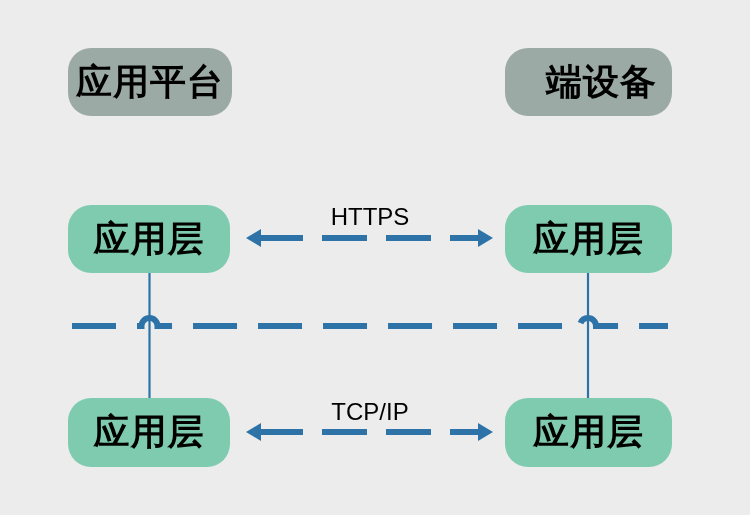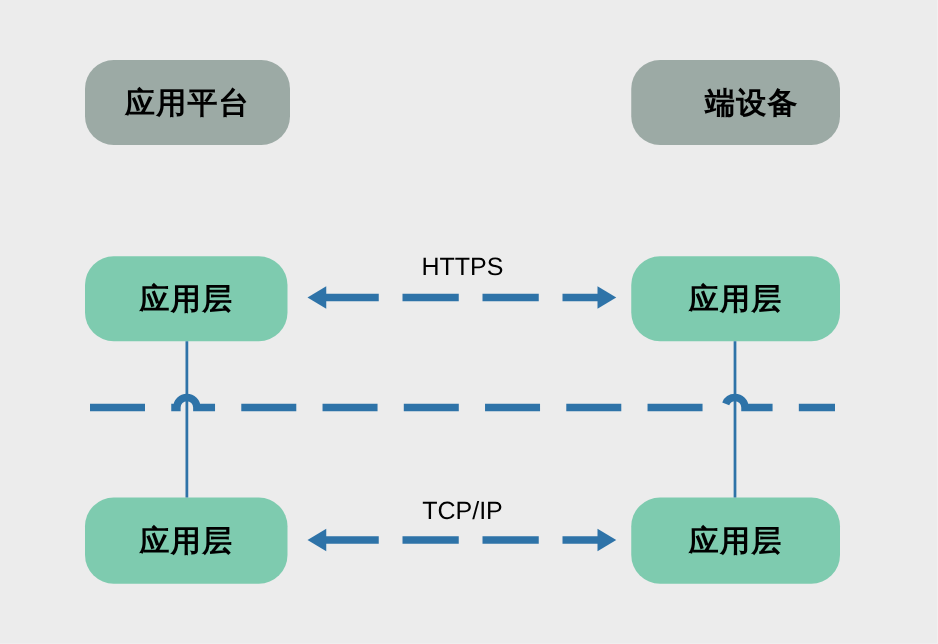--- a/index.html
+++ b/index.html
@@ -18,39 +18,39 @@
     position: absolute;
     display: flex;
     align-items: center;
     justify-content: center;
     border-radius: 23px;
     box-sizing: border-box;
   }
   .node-gray  { background: var(--node-gray, #9caaa5); }
   .node-green { background: var(--node-green, #7ecbaf); justify-content: center; }
   .node .node-label {
-    font-size: 24px;
+    font-size: 36px;
     font-weight: bold;
     color: var(--text-black, #000);
     letter-spacing: 1px;
     white-space: nowrap;
   }
   
   #node-platform        { left: 68px;  top: 48px;  width: 164px; height: 68px; }
   #node-device          { left: 505px; top: 48px;  width: 167px; height: 68px; padding-left: 26px; }
   #node-app-top-left    { left: 68px;  top: 205px; width: 162px; height: 68px; }
   #node-app-top-right   { left: 505px; top: 205px; width: 167px; height: 68px; }
   #node-app-bottom-left { left: 68px;  top: 398px; width: 162px; height: 69px; }
   #node-app-bottom-right{ left: 505px; top: 398px; width: 167px; height: 69px; }
 
   .link-label {
     position: absolute;
     width: 200px;
     text-align: center;
-    font-size: 20px;
+    font-size: 24px;
     color: var(--text-black, #000);
     white-space: nowrap;
   }
   #label-https { left: 270px; top: 203px; }
   #label-tcpip { left: 270px; top: 398px; }
 
   #connector-layer {
     position: absolute;
     left: 0; top: 0;
     width: 750px;

